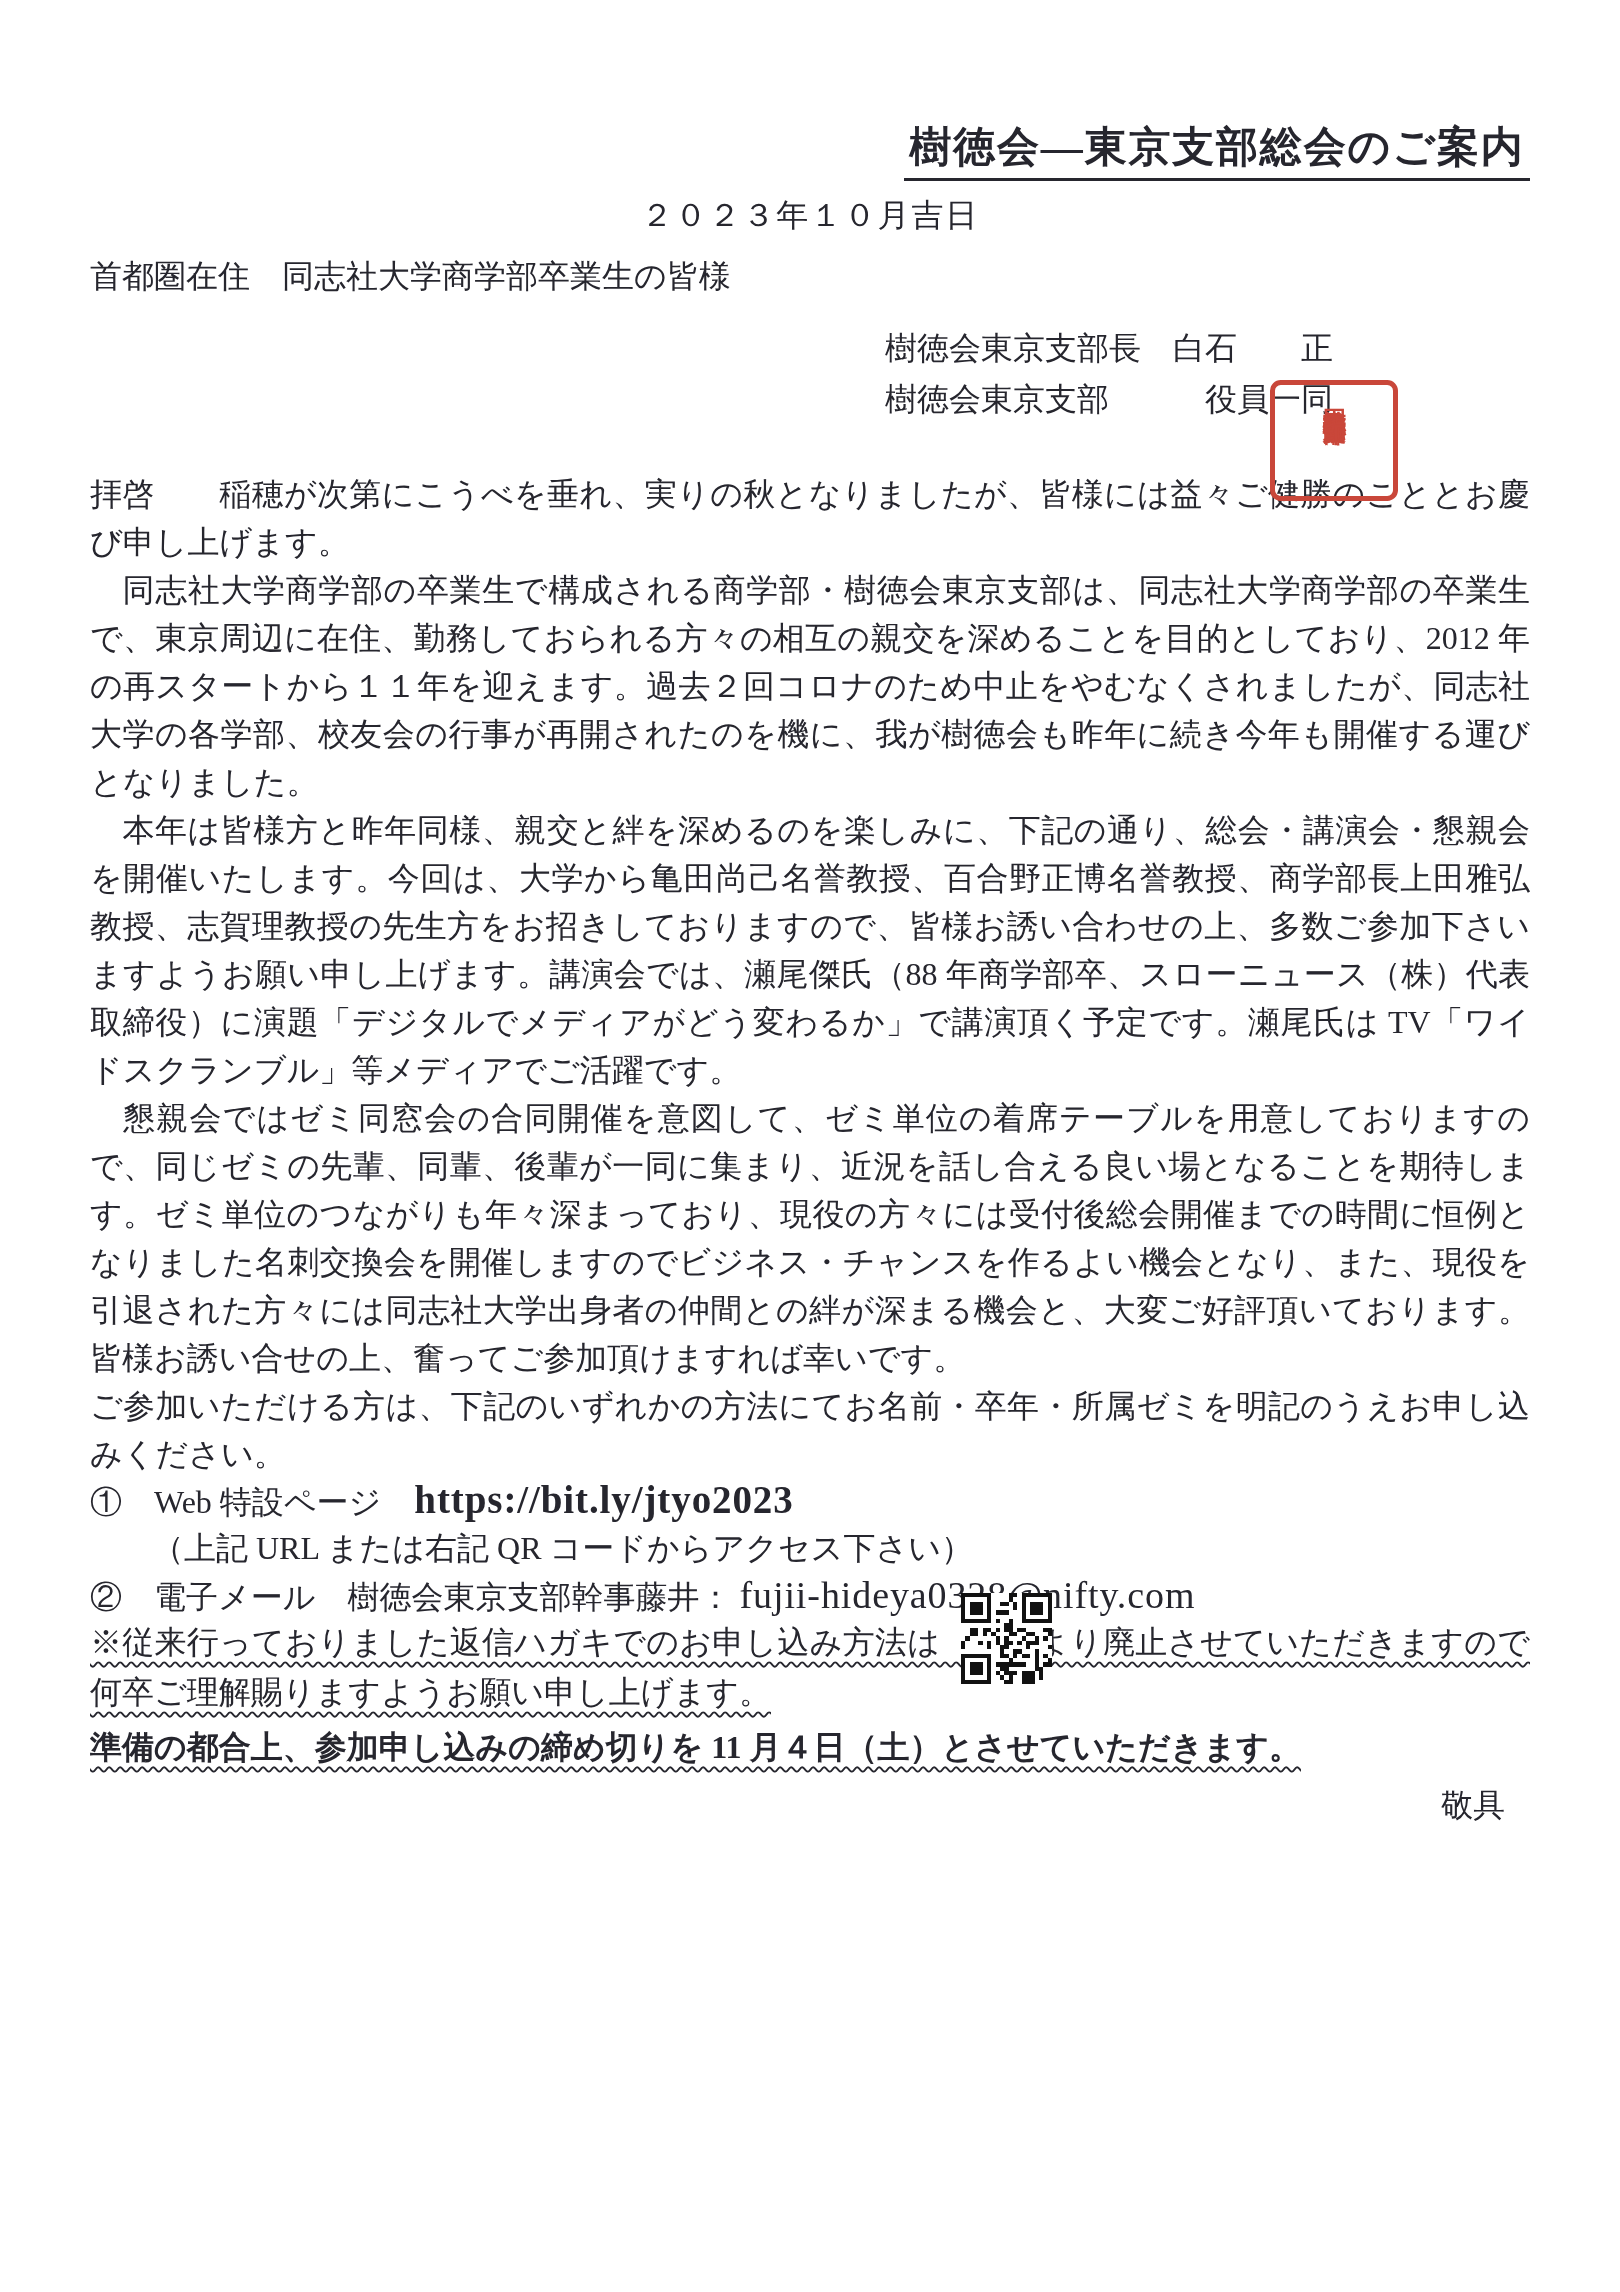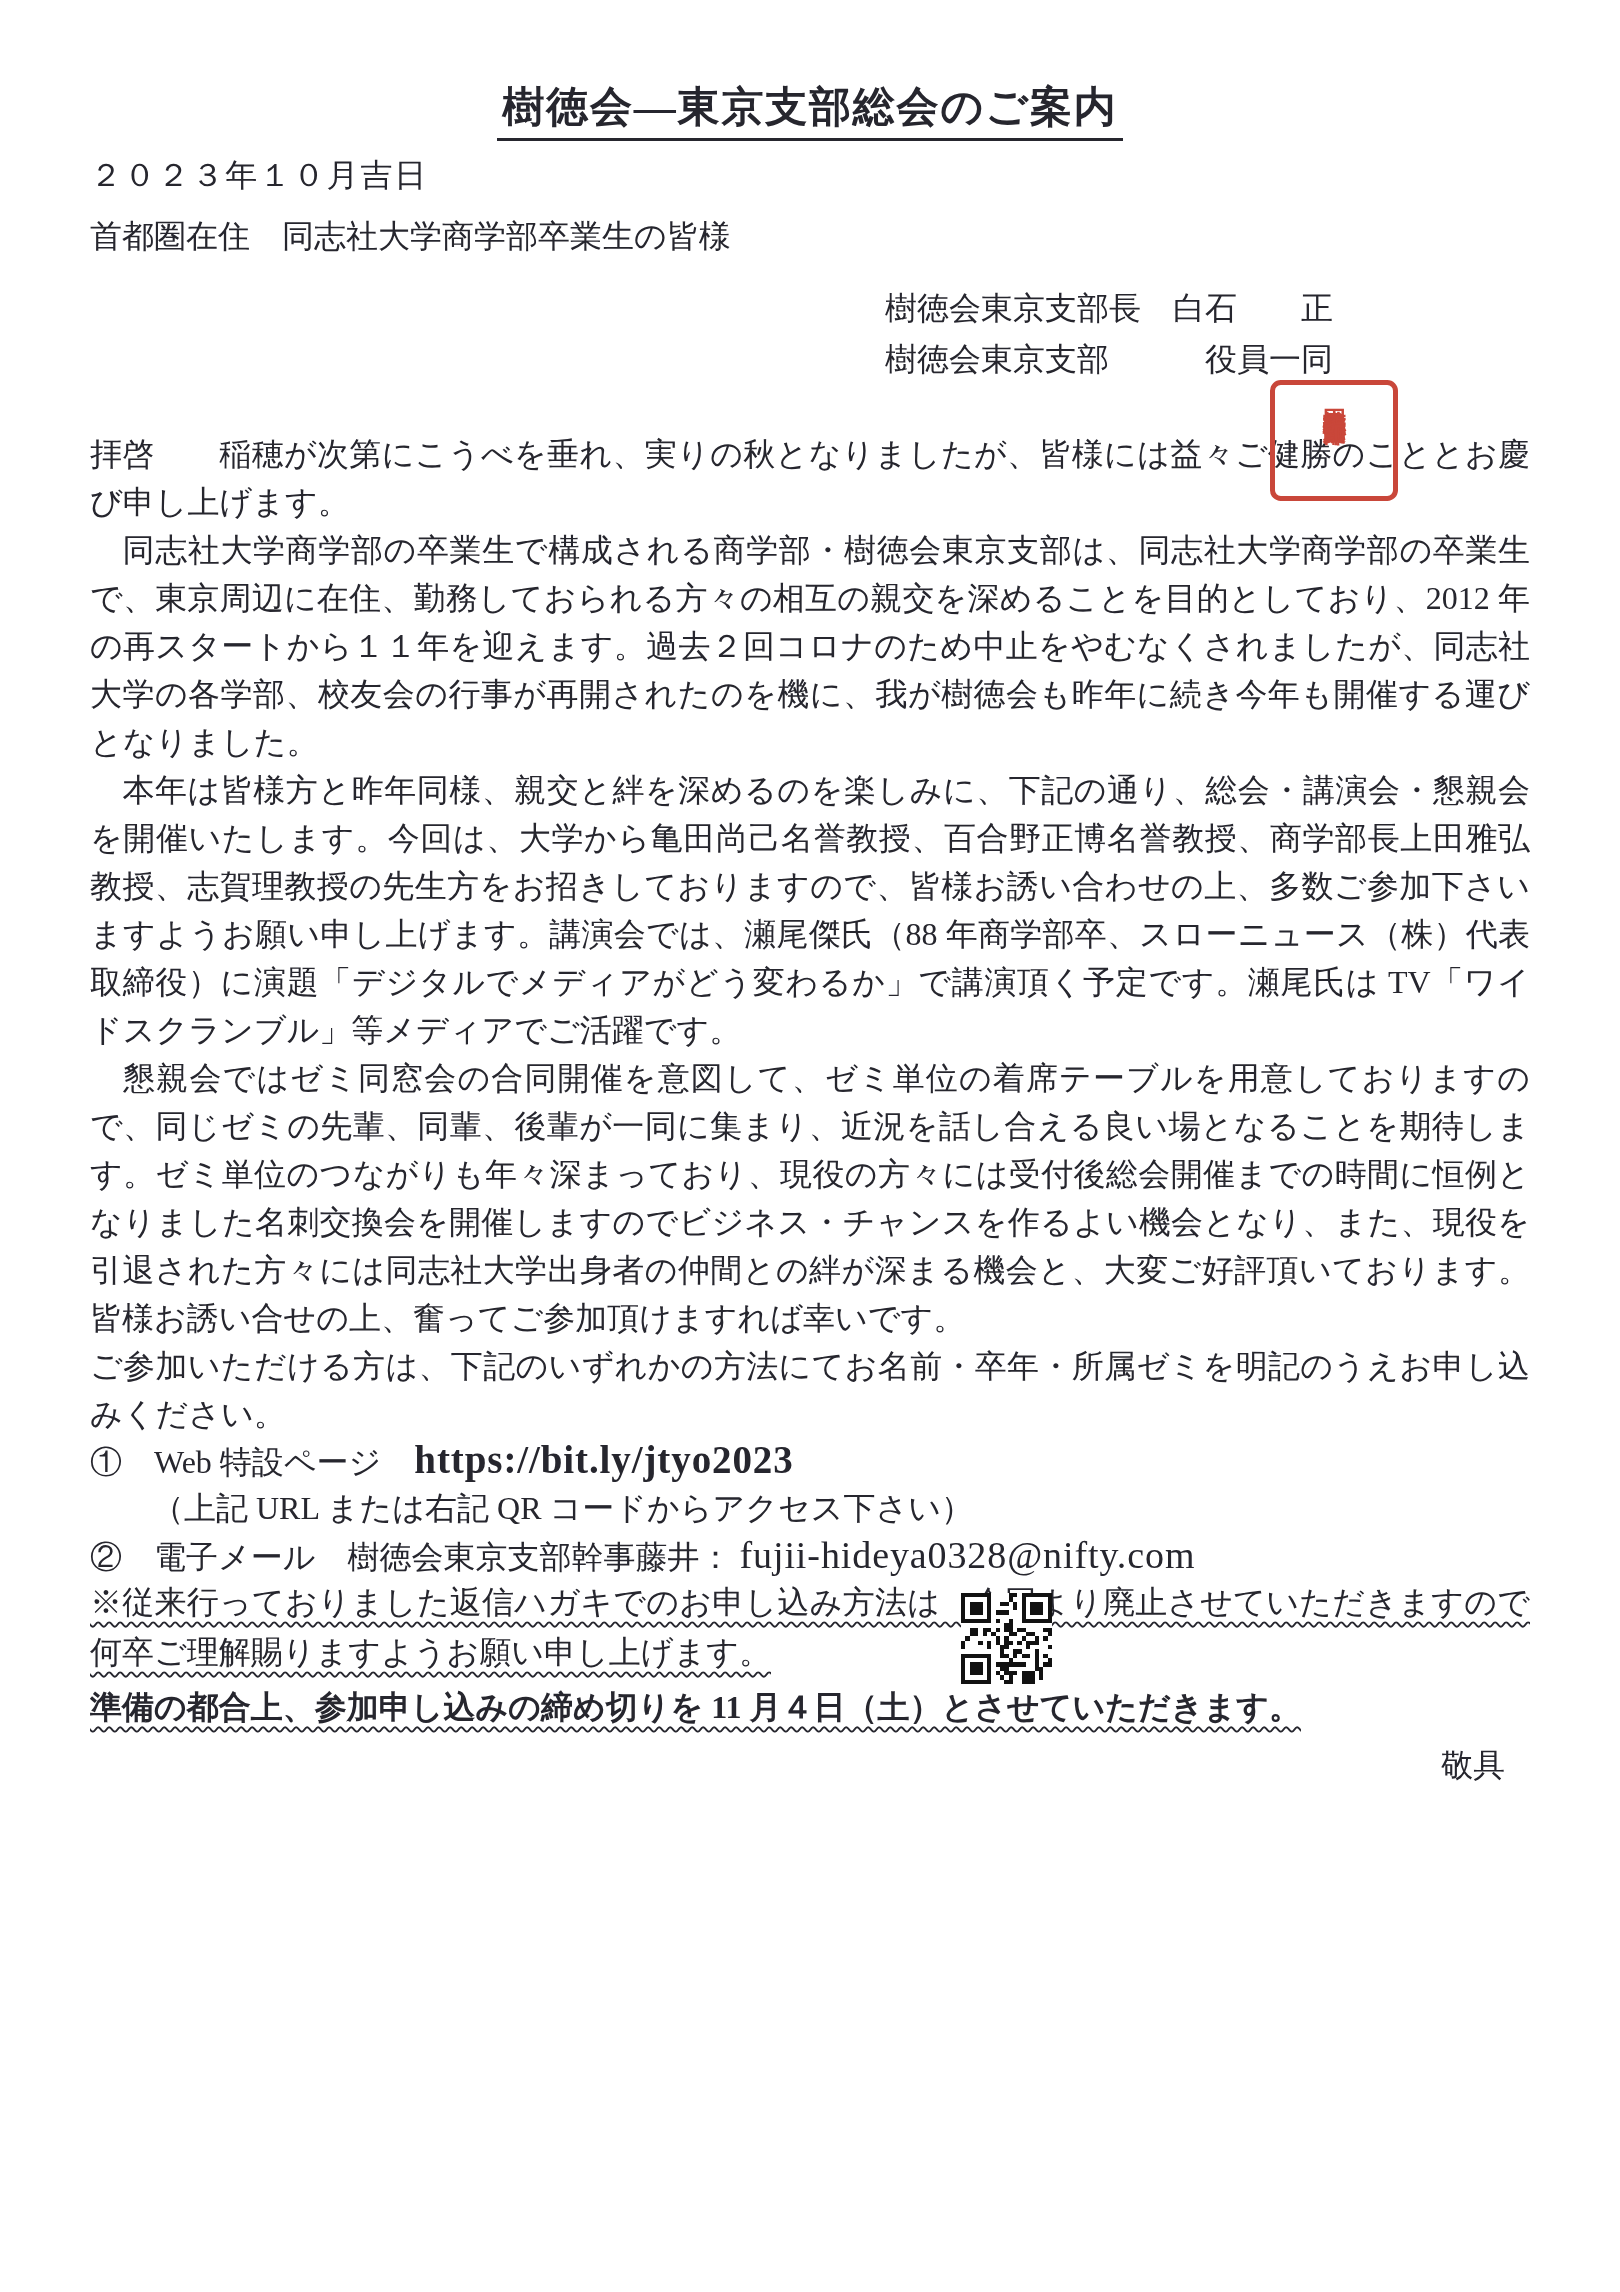--- a/index.html
+++ b/index.html
@@ -8,29 +8,29 @@
     width:1620px;height:2293px;
     margin:0 auto;
     background:#ffffff;
     overflow:hidden;
     font-family:"Liberation Serif","DejaVu Serif",serif;
     color:#26262e;
     font-size:32px;
     line-height:48px;
   }
   .content{padding:0 90px;}
-  .title-wrap{margin-top:80px;text-align:center;}
+  .title-wrap{margin-top:120px;text-align:right;}
   .title{
     display:inline-block;
     font-size:42px;line-height:54px;
     font-weight:bold;letter-spacing:1.8px;
     border-bottom:3.6px solid #26262e;
     padding:0 5.4px 3.6px 5.4px;
   }
-  .date-line{text-align:left;margin-top:10.7px;letter-spacing:1.8px;}
+  .date-line{text-align:center;margin-top:10.7px;letter-spacing:1.8px;}
   .addressee-line{margin-top:12.5px;}
   .sender-block{margin-top:23px;margin-left:795px;line-height:51px;}
   .para{margin:0;text-align:justify;}
   .greeting{margin-top:45px;}
   .section-heading{margin-top:47px;font-weight:bold;margin-bottom:0;}
   .wavy{
     text-decoration-line:underline;
     text-decoration-style:wavy;
     text-decoration-thickness:1.8px;
     text-underline-offset:8px;

